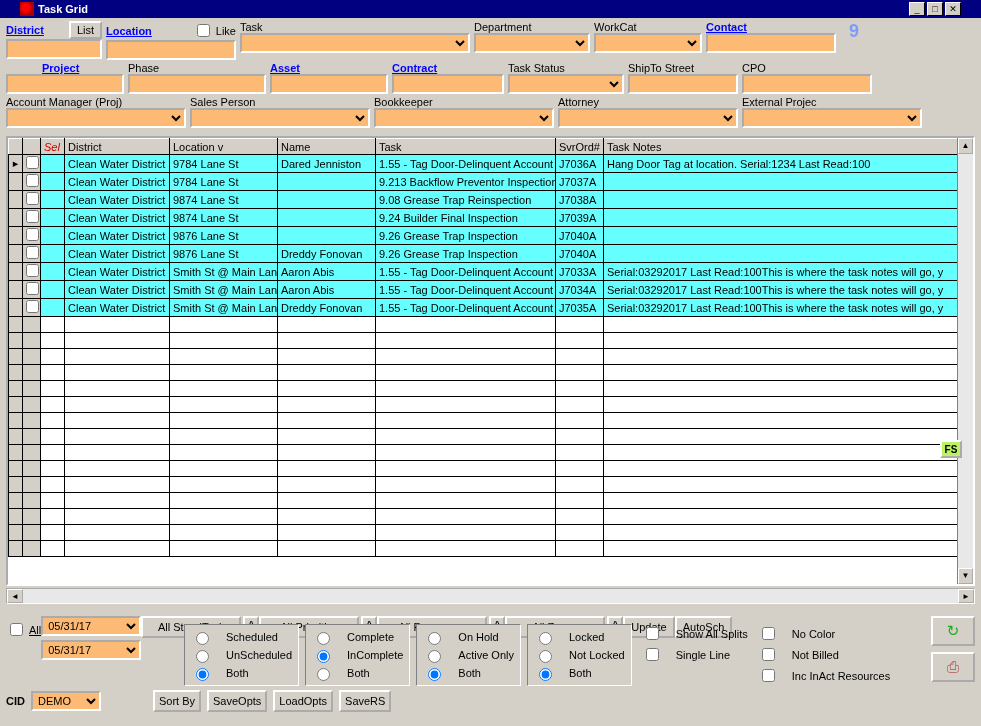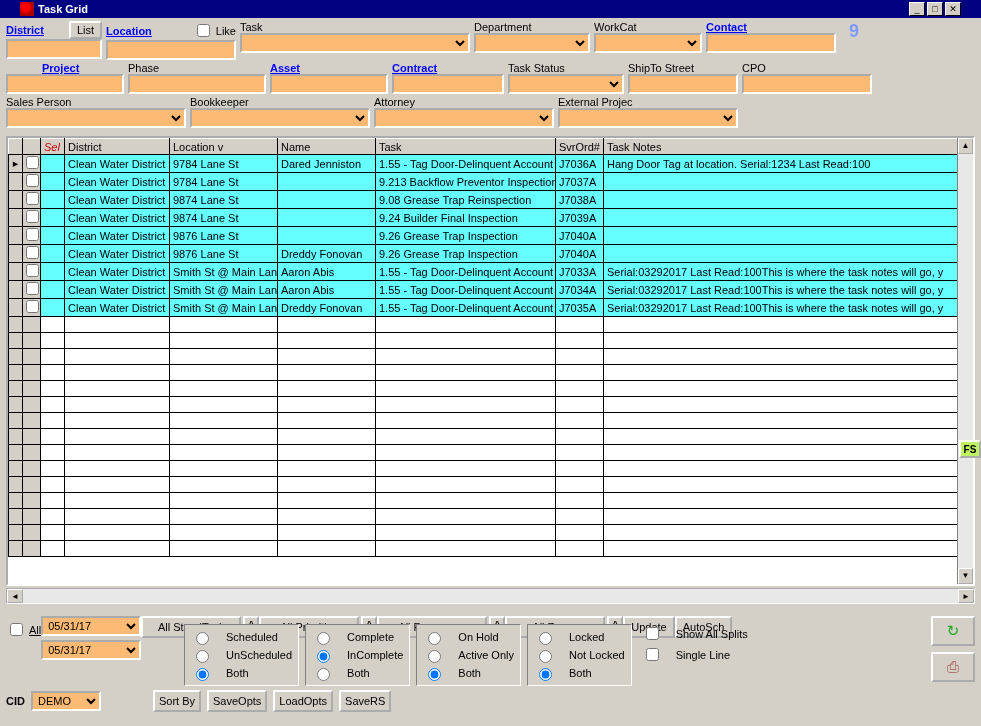--- a/index.html
+++ b/index.html
@@ -134,21 +134,21 @@
   .chkcell input { margin:0; }
   .sq-btn {
     width:18px; height:18px;
     border:2px outset #fff;
     background:#d4d0c8;
     font-size:10px; font-weight:bold;
     display:flex; align-items:center; justify-content:center;
   }
   .fs-btn {
     position:absolute;
-    right:0;
+    right:19px;
     bottom:146px;
     width:22px;height:18px;
     border:2px outset #fff;
     background:#bef264;
     font-size:10px;font-weight:bold;
     display:flex;align-items:center;justify-content:center;
   }
   .hscroll {
     margin:0 6px;
     height:16px;
@@ -295,20 +295,26 @@
         <input type="text" class="txt" style="width: 100%;">
       </div>
       <div class="filter-cell" style="width: 130px;">
         <div style="display: flex; justify-content: space-between; align-items: center;">
           <span class="lbl">CPO</span>
         </div>
         <input type="text" class="txt" style="width: 100%;">
       </div>
     </div>
   <div class="filter-row" id="filter-row3">
+      <div class="filter-cell" style="width: 180px;">
+        <div style="display: flex; justify-content: space-between; align-items: center;">
+          <span class="lbl">Account Manager (Proj)</span>
+        </div>
+        <select class="cmb" style="width: 100%;"><option></option></select>
+      </div>
       <div class="filter-cell" style="width: 180px;">
         <div style="display: flex; justify-content: space-between; align-items: center;">
           <span class="lbl">Sales Person</span>
         </div>
         <select class="cmb" style="width: 100%;"><option></option></select>
       </div>
       <div class="filter-cell" style="width: 180px;">
         <div style="display: flex; justify-content: space-between; align-items: center;">
           <span class="lbl">Bookkeeper</span>
         </div>
@@ -748,20 +754,34 @@
   <div class="chk-col" id="checks1" style="margin-left:4px">
       <label>
         <input type="checkbox" style="">
         <span>Show All Splits</span>
       </label>
       <label>
         <input type="checkbox" style="">
         <span>Single Line</span>
       </label>
     </div>
+  <div class="chk-col" id="checks2" style="margin-left:4px">
+      <label>
+        <input type="checkbox" style="">
+        <span>No Color</span>
+      </label>
+      <label>
+        <input type="checkbox" style="">
+        <span>Not Billed</span>
+      </label>
+      <label>
+        <input type="checkbox" style="">
+        <span>Inc InAct Resources</span>
+      </label>
+    </div>
 </div>
 
 <div class="bottom2">
   <span class="lbl" style="font-weight:bold">CID</span>
   <select class="cmb" style="width:70px"><option>DEMO</option></select>
   <span style="width:40px"></span>
   <button class="btn btn-narrow">Sort By</button>
   <button class="btn btn-narrow">SaveOpts</button>
   <button class="btn btn-narrow">LoadOpts</button>
   <button class="btn btn-narrow">SaveRS</button>

